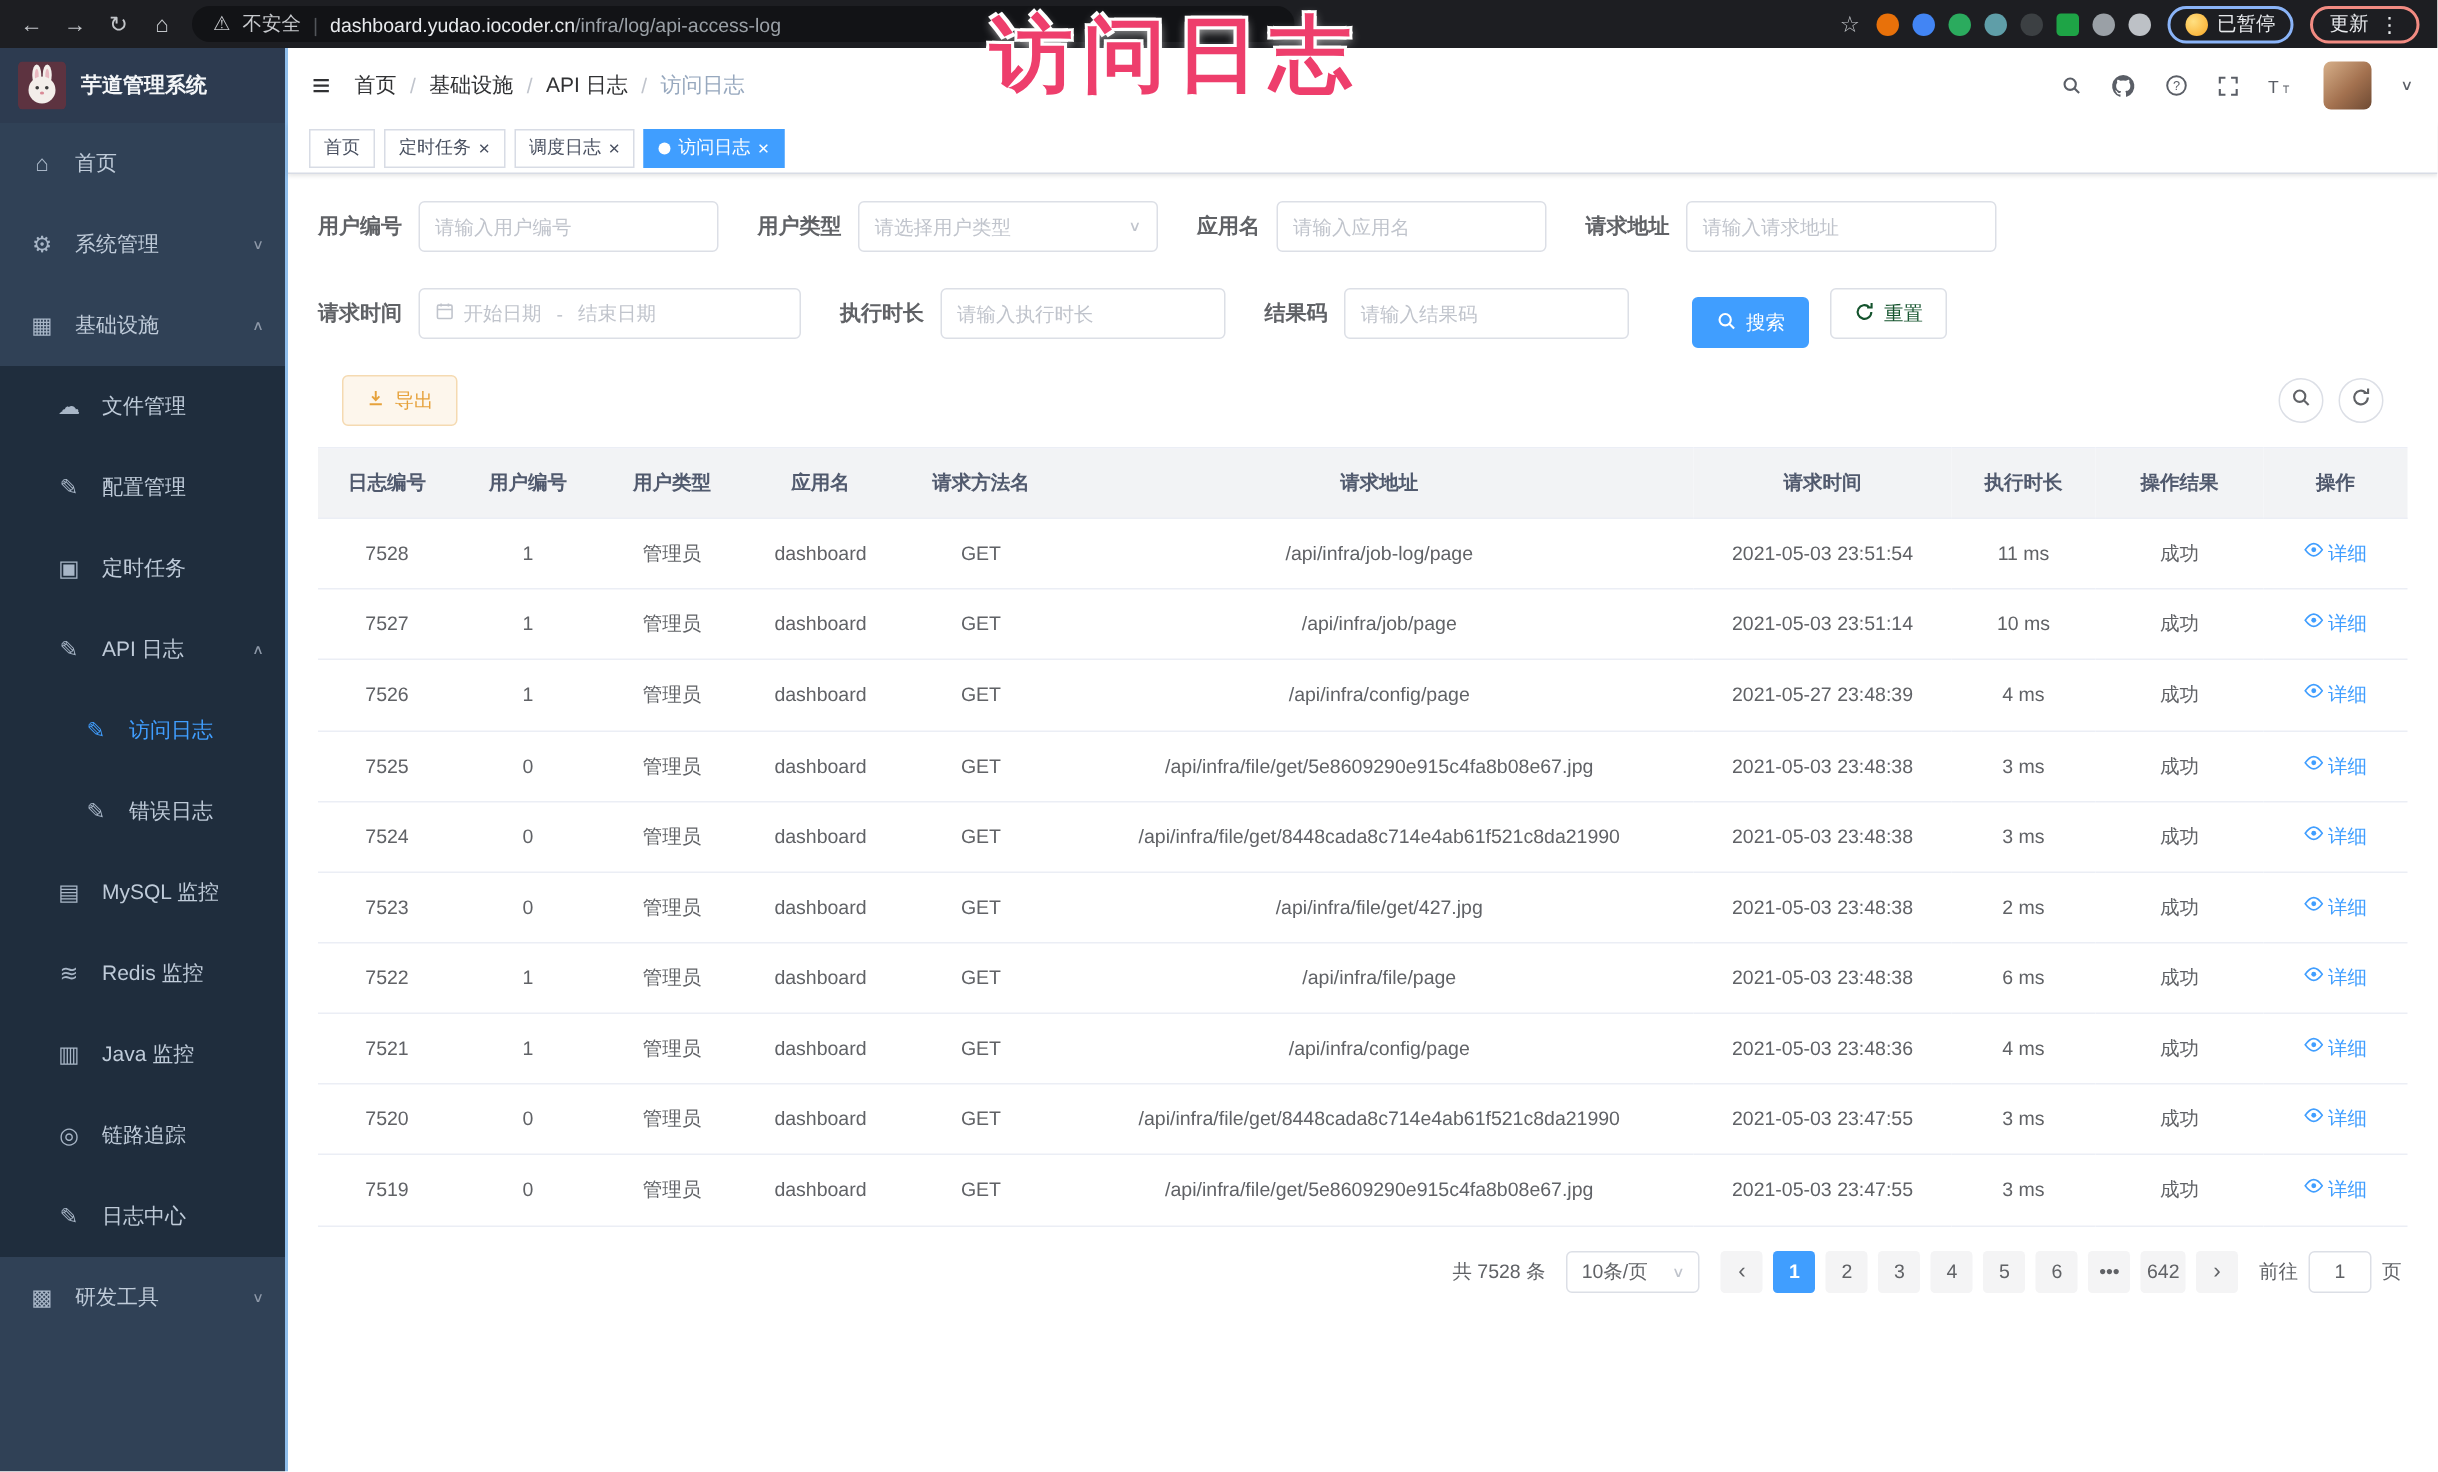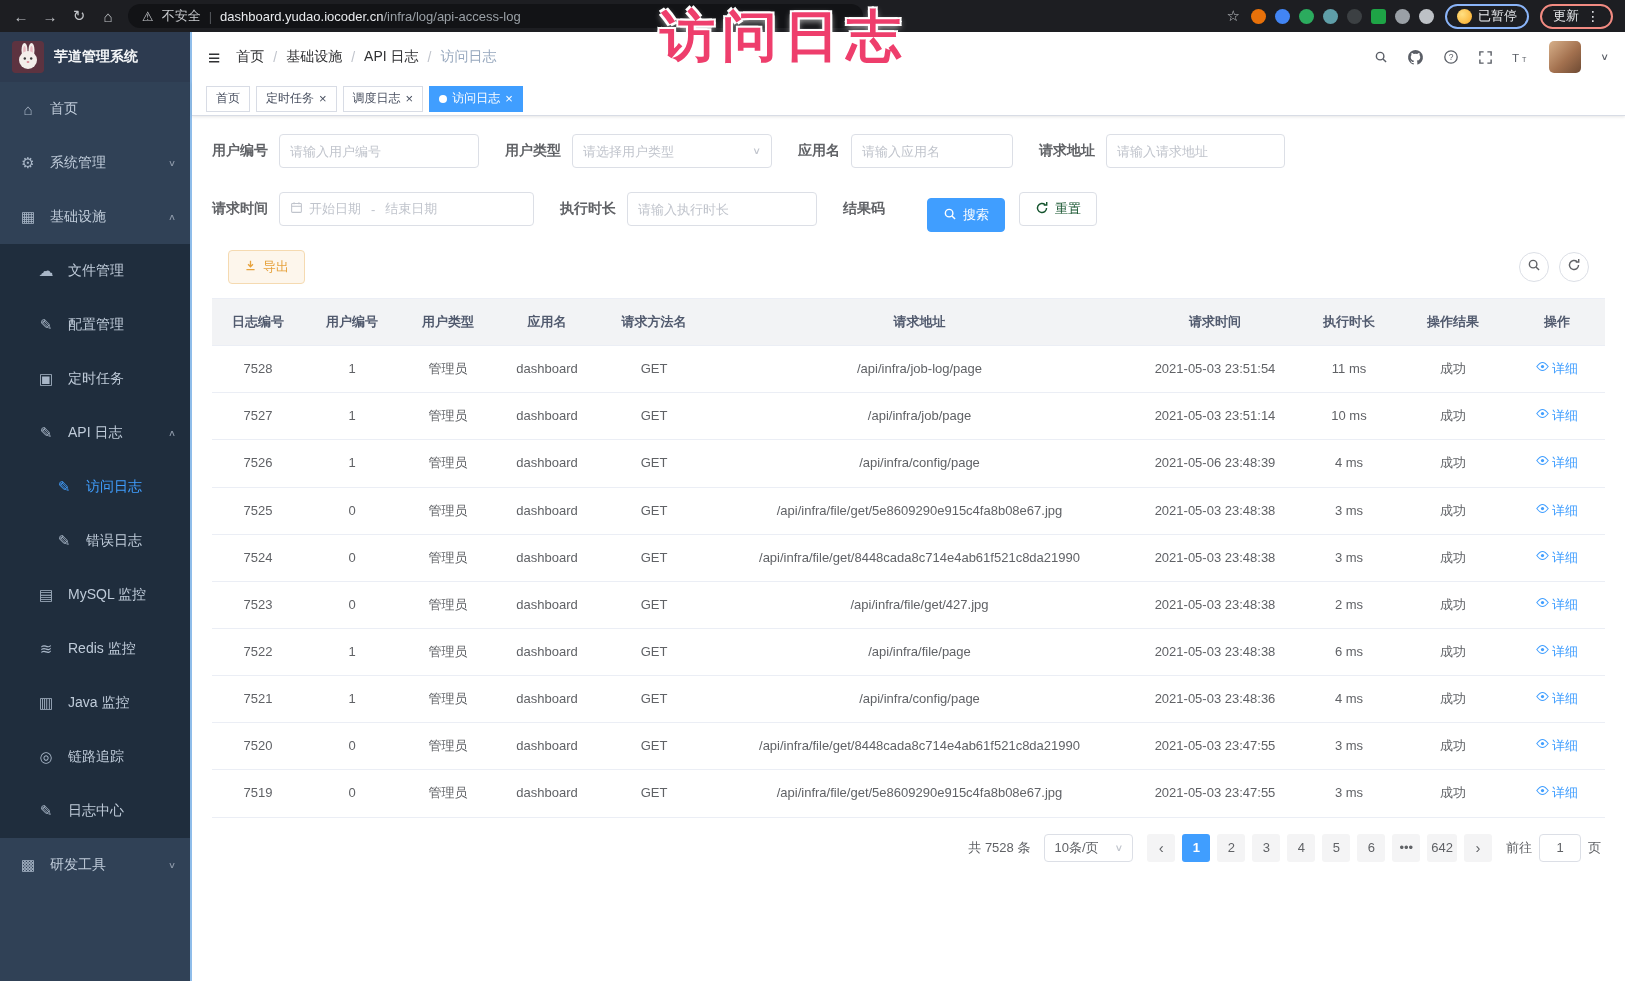--- a/index.html
+++ b/index.html
@@ -295,27 +295,27 @@
           </div>
           <div class="f-group">
             <span class="f-label">用户类型</span>
             <div class="f-input" style="width: 200px;">
               <input placeholder="请选择用户类型" style="">
               <span class="f-caret">∨</span>
             </div>
           </div>
           <div class="f-group">
             <span class="f-label">应用名</span>
-            <div class="f-input" style="width: 162px;">
+            <div class="f-input" style="width: 180px;">
               <input placeholder="请输入应用名" style="">
             </div>
           </div>
           <div class="f-group">
             <span class="f-label">请求地址</span>
-            <div class="f-input" style="width: 179px;">
+            <div class="f-input" style="width: 207px;">
               <input placeholder="请输入请求地址" style="">
             </div>
           </div>
         </div>
       <div class="filters-row" id="filters-row2">
           <div class="f-group">
             <span class="f-label">请求时间</span>
             <div class="f-input" style="width: 255px;">
               <span class="svg-slot" style="color: rgb(192, 196, 204);"><svg viewBox="0 0 16 16" width="13" height="13">
                   <rect x="2" y="3" width="12" height="11" rx="1" fill="none" stroke="currentColor" stroke-width="1.3"></rect>
@@ -329,20 +329,23 @@
             </div>
           </div>
           <div class="f-group">
             <span class="f-label">执行时长</span>
             <div class="f-input" style="width: 190px;">
               <input placeholder="请输入执行时长" style="">
             </div>
           </div>
           <div class="f-group">
             <span class="f-label">结果码</span>
+            <div class="f-input" style="width: 190px;">
+              <input placeholder="请输入结果码" style="">
+            </div>
           </div>
           <button class="btn btn-primary" style="margin-left: 16px;">
             <span class="svg-slot"><svg viewBox="0 0 16 16" width="14" height="14">
                 <circle cx="7" cy="7" r="4.3" fill="none" stroke="currentColor" stroke-width="1.6"></circle>
                 <line x1="10.3" y1="10.3" x2="13.8" y2="13.8" stroke="currentColor" stroke-width="1.6"></line>
               </svg></span>
             <span>搜索</span>
           </button>
           <button class="btn" style="margin-left: 14px;">
             <span class="svg-slot"><svg viewBox="0 0 16 16" width="14" height="14">
@@ -440,21 +443,21 @@
                   <span>详细</span>
                 </span></td>
             </tr>
             <tr>
               <td>7526</td>
               <td>1</td>
               <td>管理员</td>
               <td>dashboard</td>
               <td>GET</td>
               <td>/api/infra/config/page</td>
-              <td>2021-05-06 23:48:39</td>
+              <td>2021-05-27 23:48:39</td>
               <td>4 ms</td>
               <td>成功</td>
               <td><span class="detail-link">
                   <span><svg viewBox="0 0 16 16" width="13" height="13">
                       <path d="M1 8c2.5-3.4 5-5 7-5s4.5 1.6 7 5c-2.5 3.4-5 5-7 5s-4.5-1.6-7-5z" fill="none" stroke="currentColor" stroke-width="1.3"></path>
                       <circle cx="8" cy="8" r="2" fill="currentColor"></circle>
                     </svg></span>
                   <span>详细</span>
                 </span></td>
             </tr>

